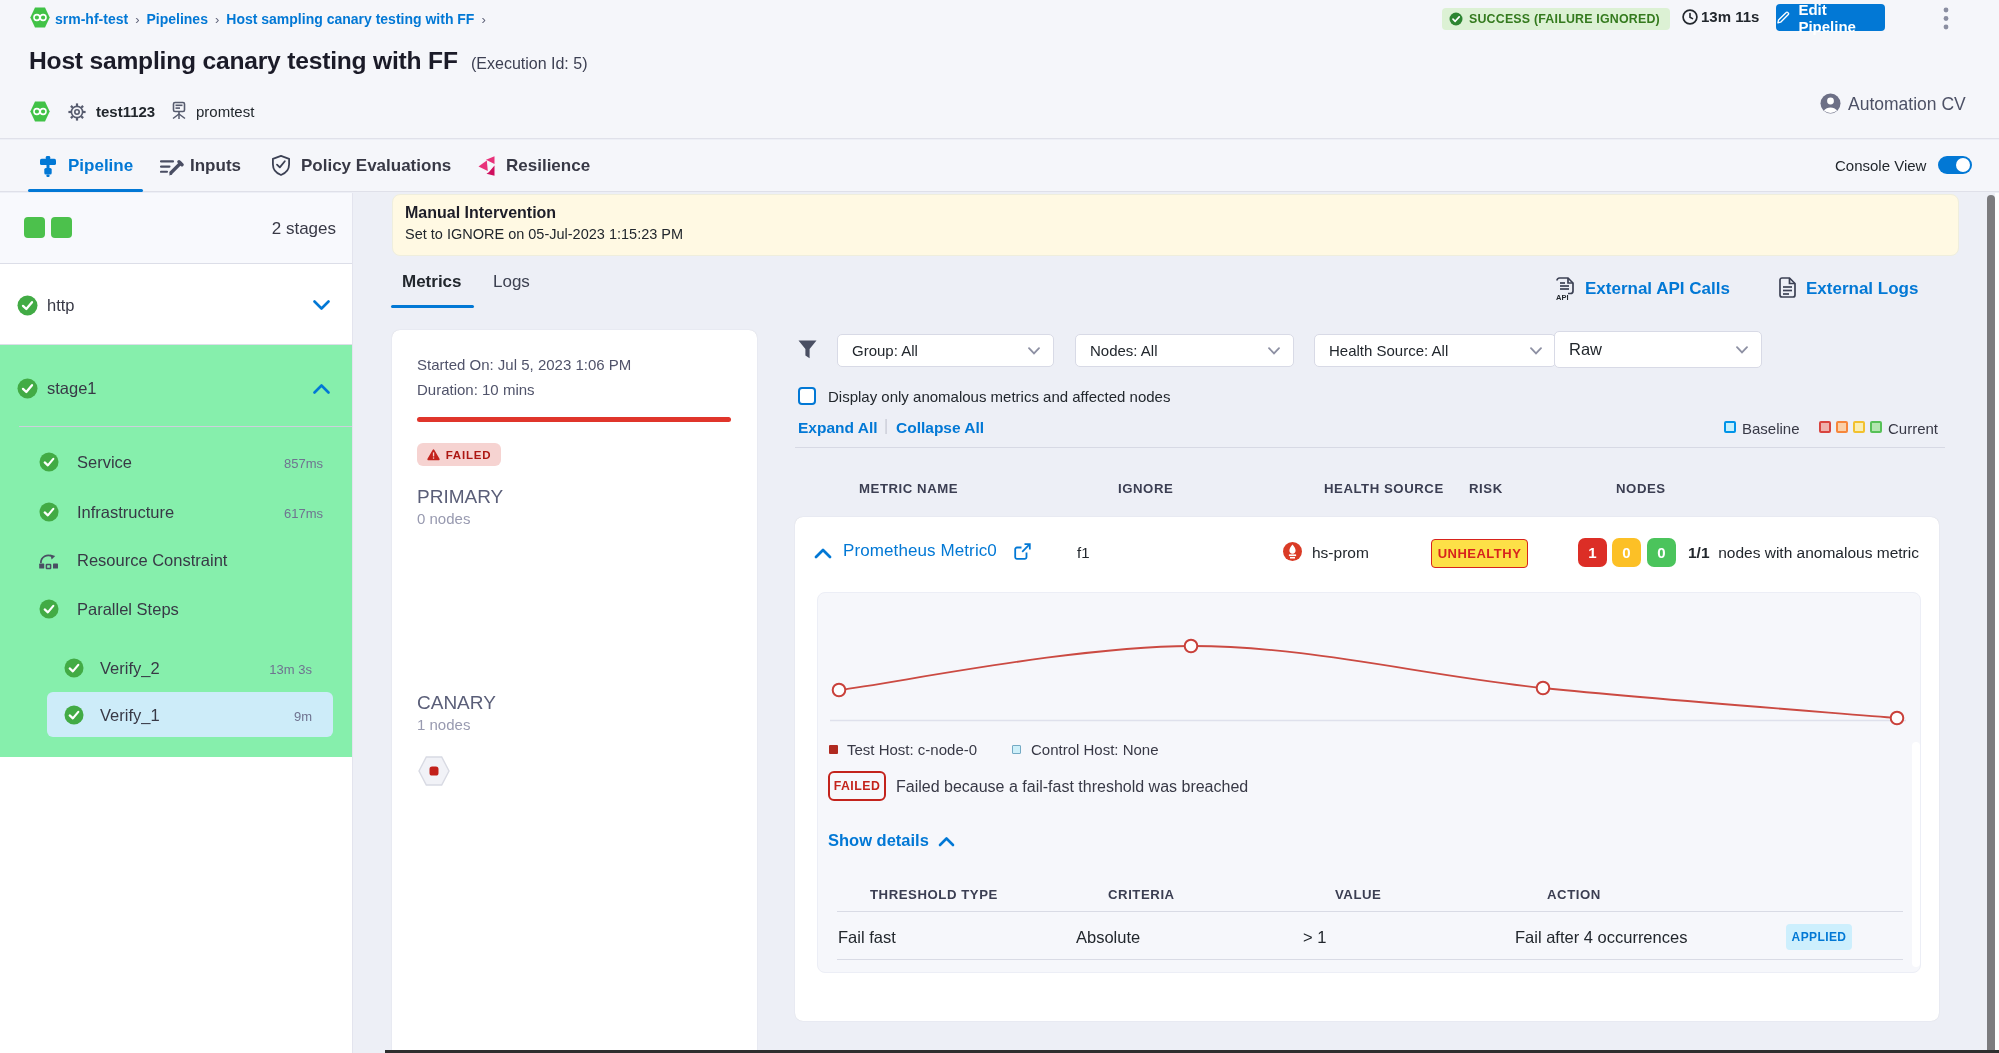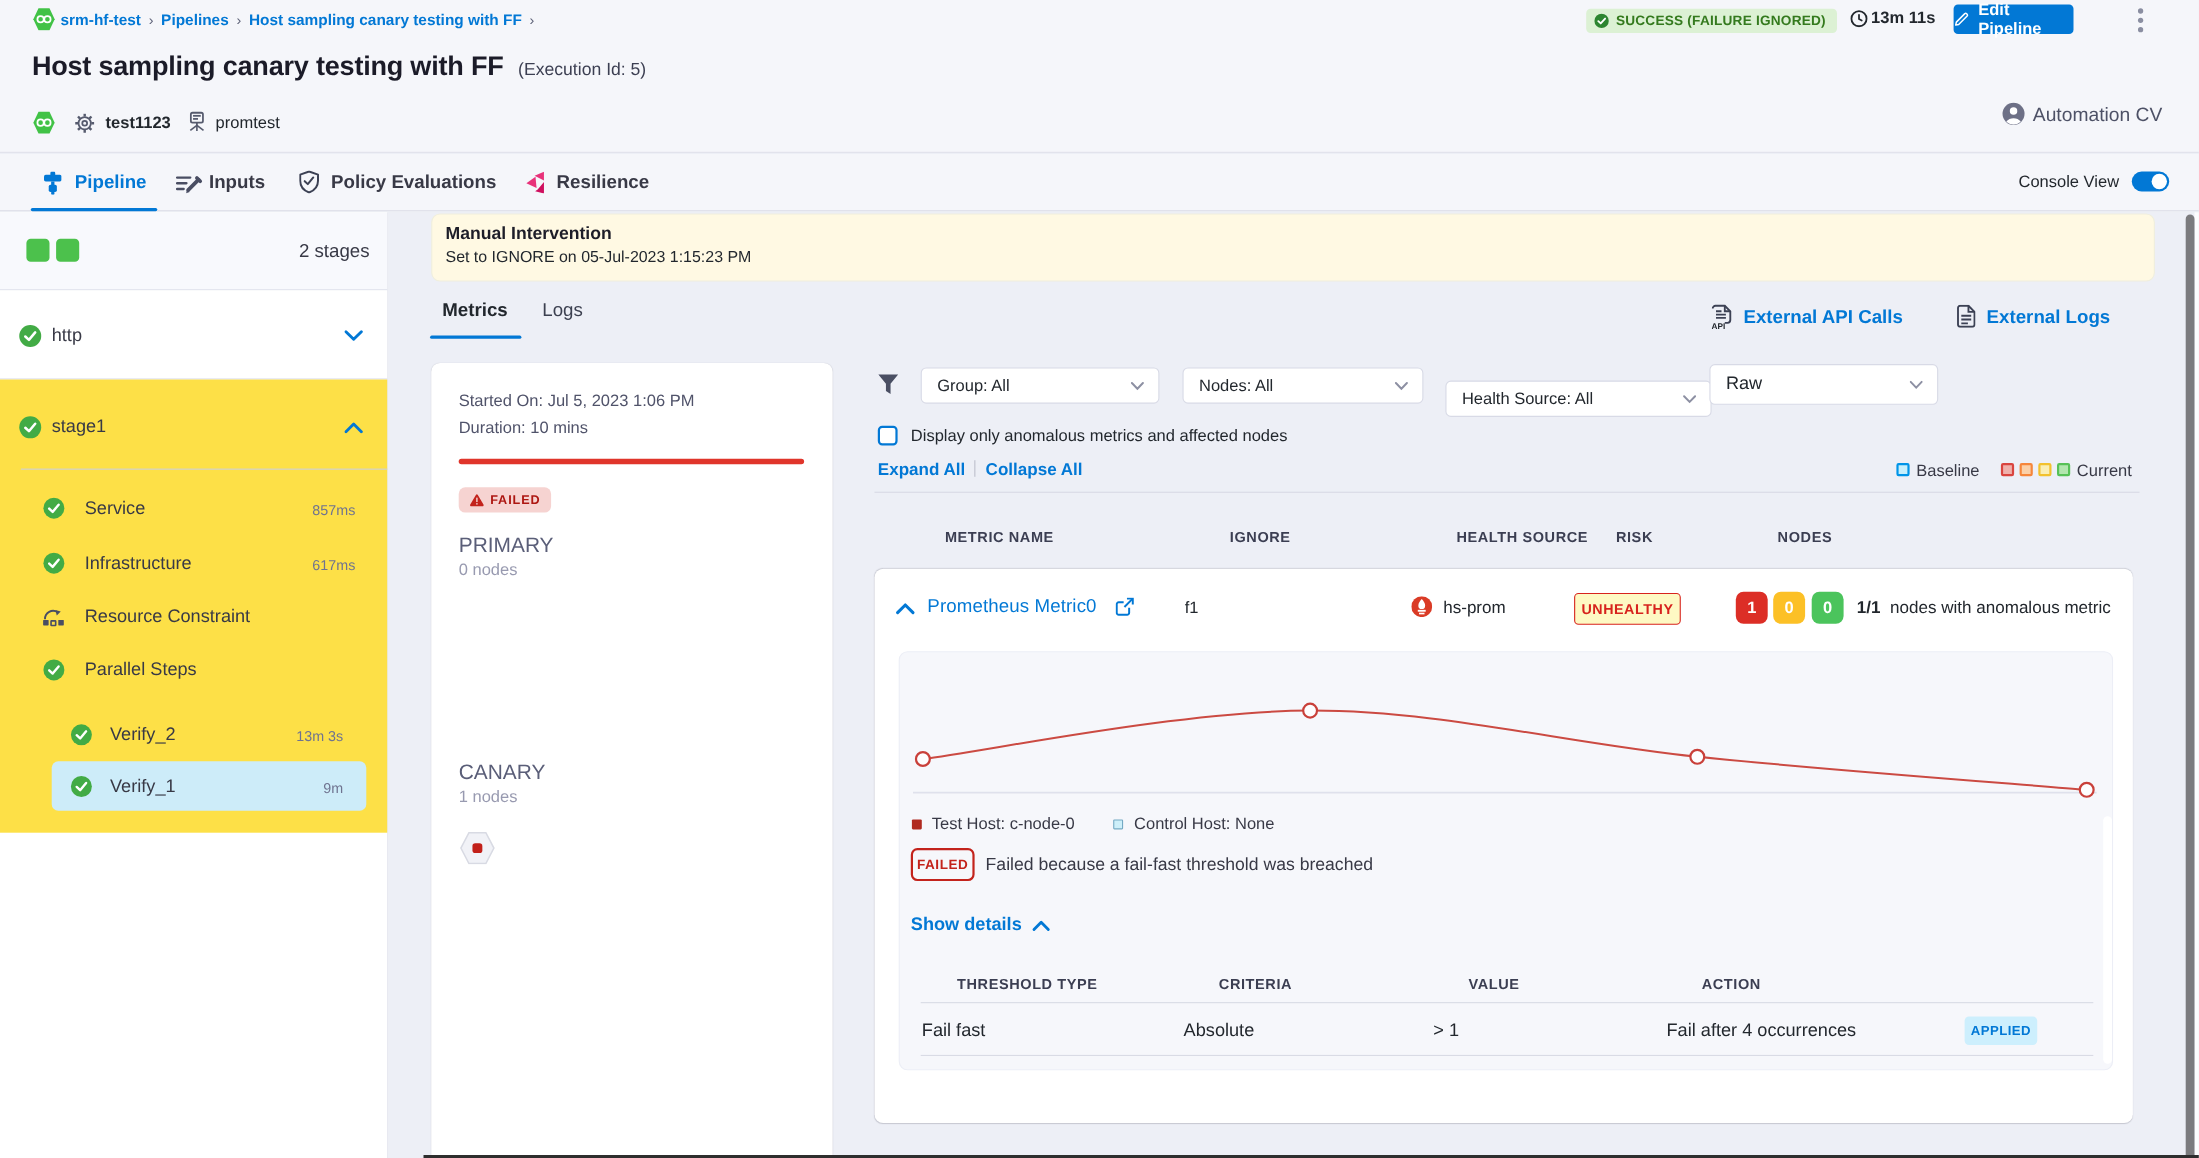--- a/index.html
+++ b/index.html
@@ -155,21 +155,21 @@
   <div class="abs" style="left:0;top:71px;width:352px;height:81px;background:#fff;border-bottom:1px solid #dcdee8">
     <svg class="abs" style="left:17px;top:31px" width="21" height="21" viewBox="0 0 21 21">
         <circle cx="10.5" cy="10.5" r="10" fill="#42ab45"></circle>
         <polyline points="6,10.9 9.3,14 15,7.2" stroke="#fff" stroke-width="2.3" fill="none" stroke-linecap="round" stroke-linejoin="round"></polyline>
       </svg>
     <div class="abs side-row-text" style="left:47px;top:32px">http</div>
     <svg class="abs" style="left:313px;top:36px" width="17" height="11" viewBox="0 0 17 11">
         <polyline points="1.5,1.5 8.5,8.5 15.5,1.5" stroke="#0278d5" stroke-width="2.6" fill="none" stroke-linecap="round" stroke-linejoin="round"></polyline>
       </svg>
   </div>
-  <div class="abs" style="left:0;top:152px;width:352px;height:412px;background:#fde047">
+  <div class="abs" style="left:0;top:152px;width:352px;height:412px;background:#86efac">
     <svg class="abs" style="left:17px;top:33px" width="21" height="21" viewBox="0 0 21 21">
         <circle cx="10.5" cy="10.5" r="10" fill="#42ab45"></circle>
         <polyline points="6,10.9 9.3,14 15,7.2" stroke="#fff" stroke-width="2.3" fill="none" stroke-linecap="round" stroke-linejoin="round"></polyline>
       </svg>
     <div class="abs side-row-text" style="left:47px;top:34px">stage1</div>
     <svg class="abs" style="left:313px;top:38px" width="17" height="11" viewBox="0 0 17 11">
         <polyline points="1.5,9.5 8.5,2.5 15.5,9.5" stroke="#0278d5" stroke-width="2.6" fill="none" stroke-linecap="round" stroke-linejoin="round"></polyline>
       </svg>
     <div class="abs" style="left:19px;top:81px;width:333px;height:1px;background:#ccd0db"></div>
     <svg class="abs" style="left:39px;top:107px" width="20" height="20" viewBox="0 0 21 21">
@@ -267,21 +267,21 @@
 
 <svg class="abs" style="left:798px;top:340px" width="19" height="23" viewBox="0 0 19 23">
     <path d="M0.5,0.5 H18.5 L11.6,8.9 V18.2 L7.4,15.4 V8.9 Z" fill="#4a4f63"></path>
   </svg>
 <div class="ddown" style="left:837px;top:334px;width:217px">Group: All<svg style="position:absolute;right:13px" width="12" height="8" viewBox="0 0 12 8">
       <polyline points="1,1.2 6,6.4 11,1.2" stroke="#8d90a3" stroke-width="1.8" fill="none" stroke-linecap="round"></polyline>
     </svg></div>
 <div class="ddown" style="left:1075px;top:334px;width:219px">Nodes: All<svg style="position:absolute;right:13px" width="12" height="8" viewBox="0 0 12 8">
       <polyline points="1,1.2 6,6.4 11,1.2" stroke="#8d90a3" stroke-width="1.8" fill="none" stroke-linecap="round"></polyline>
     </svg></div>
-<div class="ddown" style="left:1314px;top:346px;width:242px">Health Source: All<svg style="position:absolute;right:13px" width="12" height="8" viewBox="0 0 12 8">
+<div class="ddown" style="left:1314px;top:334px;width:242px">Health Source: All<svg style="position:absolute;right:13px" width="12" height="8" viewBox="0 0 12 8">
       <polyline points="1,1.2 6,6.4 11,1.2" stroke="#8d90a3" stroke-width="1.8" fill="none" stroke-linecap="round"></polyline>
     </svg></div>
 <div class="ddown" style="left:1554px;top:331px;width:208px;height:37px;font-size:16.5px">Raw<svg style="position:absolute;right:13px" width="12" height="8" viewBox="0 0 12 8">
       <polyline points="1,1.2 6,6.4 11,1.2" stroke="#8d90a3" stroke-width="1.8" fill="none" stroke-linecap="round"></polyline>
     </svg></div>
 <div class="abs" style="left:798px;top:387px;width:18px;height:18px;border:2px solid #0278d5;border-radius:4px;background:#fff"></div>
 <div class="abs" style="left:828px;top:388px;font-size:15px;color:#22272d">Display only anomalous metrics and affected nodes</div>
 <div class="abs link" style="left:798px;top:419px;font-size:15.5px">Expand All</div>
 <div class="abs" style="left:884px;top:417px;font-size:16px;color:#c9cbd6">|</div>
 <div class="abs link" style="left:896px;top:419px;font-size:15.5px">Collapse All</div>
@@ -314,21 +314,21 @@
     </g>
   </svg>
 <div class="abs" style="left:1077px;top:544px;font-size:15px;font-weight:normal;color:#22272d">f1</div>
 <svg class="abs" style="left:1283px;top:542px" width="19" height="19" viewBox="0 0 19 19">
     <circle cx="9.5" cy="9.5" r="9.5" fill="#da3b26"></circle>
     <path d="M9.5,2.6 C11.2,4.6 12.6,6.4 12.6,8.6 A3.1,3.1 0 0 1 6.4,8.6 C6.4,6.4 7.8,4.6 9.5,2.6 Z" fill="#fff"></path>
     <rect x="5.9" y="12.4" width="7.2" height="1.7" fill="#fff"></rect>
     <rect x="7" y="15" width="5" height="1.5" fill="#fff"></rect>
   </svg>
 <div class="abs" style="left:1312px;top:544px;font-size:15.5px;color:#22272d">hs-prom</div>
-<div class="abs" style="left:1431px;top:539px;width:97px;height:29px;border:1.5px solid #d7231d;border-radius:4px;display:flex;align-items:center;justify-content:center;font-size:13px;font-weight:bold;color:#d7231d;letter-spacing:0.5px;background:#fef9c3">UNHEALTHY</div>
+<div class="abs" style="left:1431px;top:539px;width:97px;height:29px;border:1.5px solid #d7231d;border-radius:4px;display:flex;align-items:center;justify-content:center;font-size:13px;font-weight:bold;color:#d7231d;letter-spacing:0.5px;background:#fde047">UNHEALTHY</div>
 <div class="chip" style="left:1578px;background:#dc2e26">1</div>
 <div class="chip" style="left:1612px;background:#fcc026">0</div>
 <div class="chip" style="left:1647px;background:#4bc45c">0</div>
 <div class="abs" style="left:1688px;top:544px;font-size:15.5px;color:#22272d"><b>1/1</b>&nbsp; nodes with anomalous metric</div>
 
 <div class="abs" style="left:817px;top:592px;width:1104px;height:381px;background:#f6f7fb;border:1px solid #eceef6;border-radius:8px"></div>
 <svg class="abs" style="left:817px;top:592px" width="1104" height="150" viewBox="0 0 1104 150">
 <line x1="13" y1="128.5" x2="1089" y2="128.5" stroke="#dfe1ec" stroke-width="1.5"></line>
 <path d="M22,98 C80.7,90.7 256.7,54.3 374,54 C491.3,53.7 608.3,84 726,96 C843.7,108 1021,121 1080,126" stroke="#cb4a42" stroke-width="1.8" fill="none"></path>
 <g fill="#fdfdfe" stroke="#c9403a" stroke-width="2">

